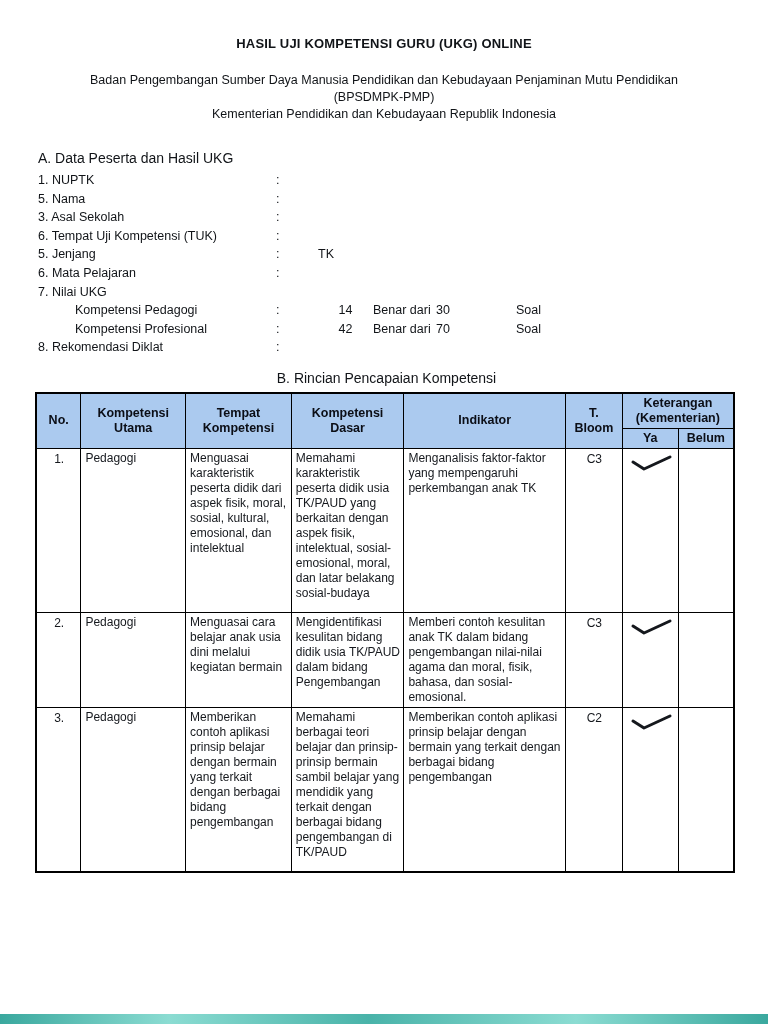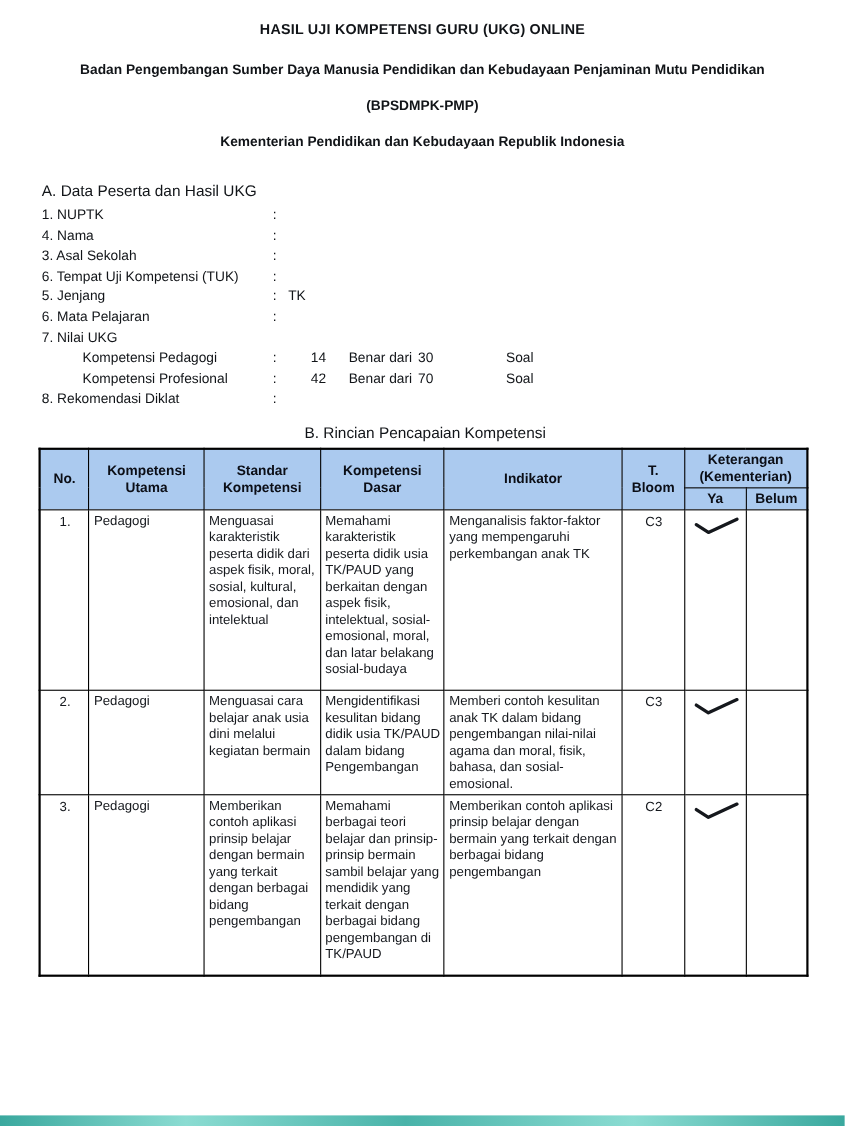--- a/index.html
+++ b/index.html
@@ -6,32 +6,32 @@
   html, body { margin: 0; padding: 0; }
   body {
     width: 768px; height: 1024px;
     background: #ffffff;
     font-family: "Liberation Sans", sans-serif;
     color: #111418;
   }
   .page { position: relative; width: 768px; height: 1024px; overflow: hidden; background: #fff; }
 
   
-  .doc-header { text-align: center; padding-top: 19px; }
+  .doc-header { text-align: center; padding-top: 36px; }
   .doc-title {
     font-size: 13px; font-weight: bold; margin: 0 0 21px 0; letter-spacing: .2px;
   }
-  .doc-sub { font-size: 12.5px; font-weight: bold; margin: 16px; line-height: 17px; white-space: nowrap; }
+  .doc-sub { font-size: 12.5px; font-weight: normal; margin: 0; line-height: 17px; white-space: nowrap; }
   .doc-sub.ministry { margin-top: 0px; }
   .doc-sub.year { margin-top: 8px; }
 
   
   .section-a { margin: 27px 33px 0 38px; }
   .sec-heading { font-size: 14px; font-weight: normal; margin: 0 0 5px 0; }
-  .a-row { display: flex; font-size: 12.5px; line-height: 18.6px; }
+  .a-row { display: flex; font-size: 12.5px; line-height: 18.6px; gap: 28px; }
   .a-label { width: 210px; flex: 0 0 210px; }
   .a-colon { width: 14px; flex: 0 0 14px; }
   .a-value { flex: 1; }
   .a-row.score-row { padding-left: 37px; }
   .a-row.score-row .a-label { width: 173px; flex: 0 0 173px; }
   .score-num  { display: inline-block; width: 55px; text-align: center; }
   .benar-txt  { display: inline-block; width: 63px; }
   .total-num  { display: inline-block; width: 80px; text-align: left; }
   .soal-txt   { display: inline-block; }
 
@@ -84,21 +84,21 @@
 
   <div class="section-a">
     <p class="sec-heading">A. Data Peserta dan Hasil UKG</p>
 
     <div class="a-row">
       <span class="a-label">1. NUPTK</span>
       <span class="a-colon">:</span>
       <span class="a-value"></span>
     </div>
     <div class="a-row">
-      <span class="a-label">4. Nama</span>
+      <span class="a-label">5. Nama</span>
       <span class="a-colon">:</span>
       <span class="a-value"></span>
     </div>
     <div class="a-row">
       <span class="a-label">3. Asal Sekolah</span>
       <span class="a-colon">:</span>
       <span class="a-value"></span>
     </div>
     <div class="a-row">
       <span class="a-label">6. Tempat Uji Kompetensi (TUK)</span>
@@ -149,21 +149,21 @@
         <col style="width:16.14%">
         <col style="width:23.15%">
         <col style="width:8.14%">
         <col style="width:8%">
         <col style="width:8%">
       </colgroup>
       <thead>
         <tr class="head-main">
           <th rowspan="2">No.</th>
           <th rowspan="2">Kompetensi Utama</th>
-          <th rowspan="2">Standar Kompetensi</th>
+          <th rowspan="2">Tempat Kompetensi</th>
           <th rowspan="2">Kompetensi Dasar</th>
           <th rowspan="2">Indikator</th>
           <th rowspan="2">T. Bloom</th>
           <th colspan="2">Keterangan (Kementerian)</th>
         </tr>
         <tr class="head-sub">
           <th>Ya</th>
           <th>Belum</th>
         </tr>
       </thead>

